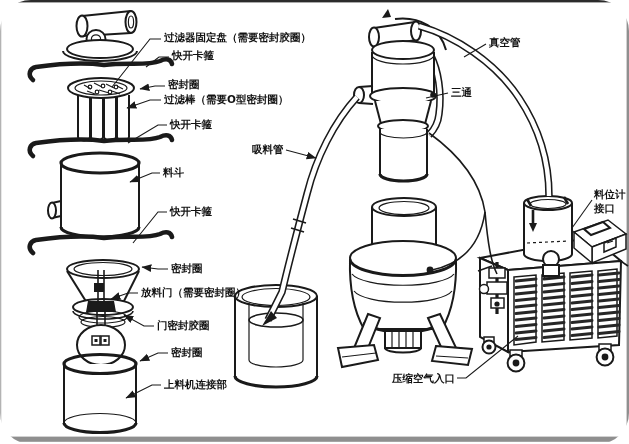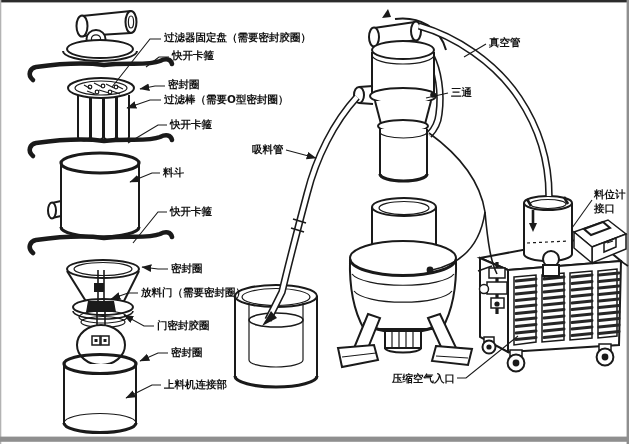--- a/index.html
+++ b/index.html
@@ -1,16 +1,16 @@
 <!DOCTYPE html>
 <html><head>
 <meta charset="utf-8">
 <style>
   html,body{margin:0;padding:0;background:#fff;}
-  .stage{position:relative;width:629px;height:444px;background:#fff;overflow:hidden;}
+  .stage{position:relative;width:629px;height:444px;background:#fff;overflow:hidden;border-radius:31px;}
   svg{display:block;}
   .o2 {fill:#fff;stroke:#1a1a1a;stroke-width:2;}
   .o15{fill:#fff;stroke:#1a1a1a;stroke-width:1.5;}
   .s1 {fill:none;stroke:#1a1a1a;stroke-width:1.2;}
   .s15{fill:none;stroke:#1a1a1a;stroke-width:1.6;}
   .s2 {fill:none;stroke:#1a1a1a;stroke-width:2;}
   .s3 {fill:none;stroke:#1a1a1a;stroke-width:3.2;}
   .band{fill:none;stroke:#1a1a1a;stroke-width:4.6;stroke-linecap:round;}
   .tubeO{fill:none;stroke:#1a1a1a;stroke-width:7.5;}
   .tubeI{fill:none;stroke:#fff;stroke-width:4.4;}

